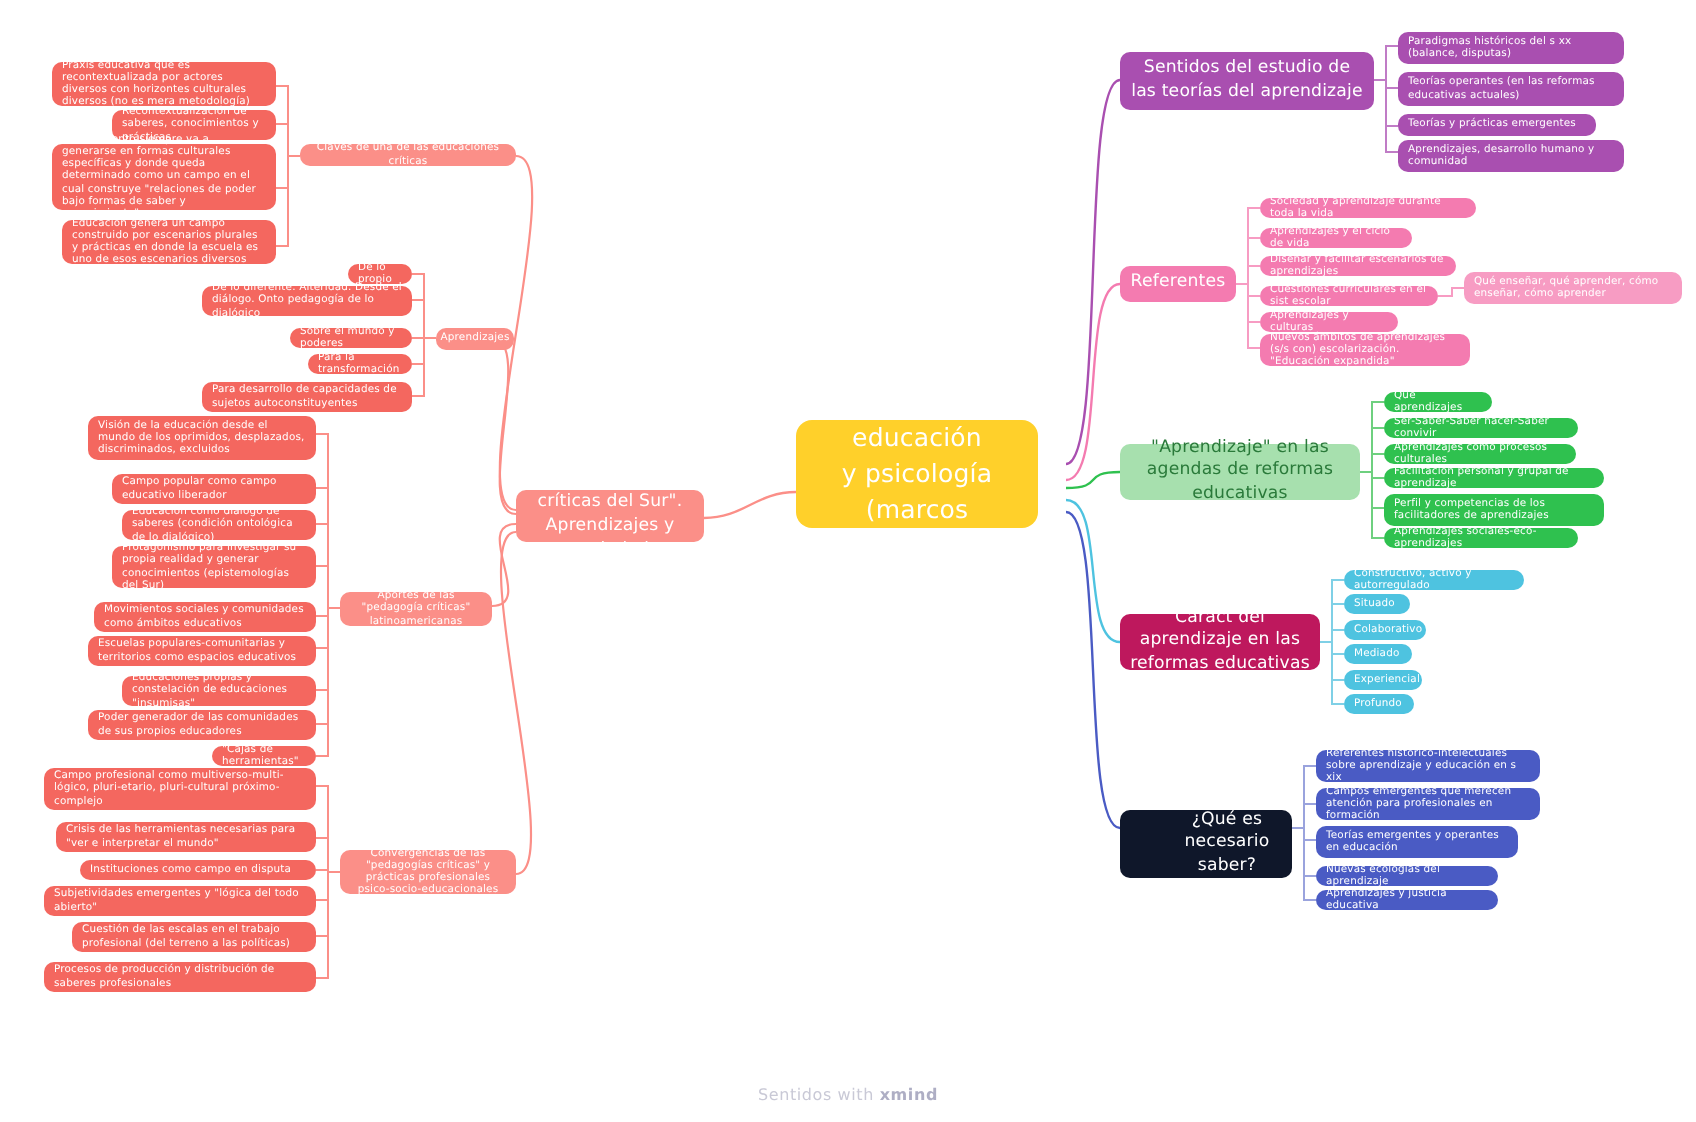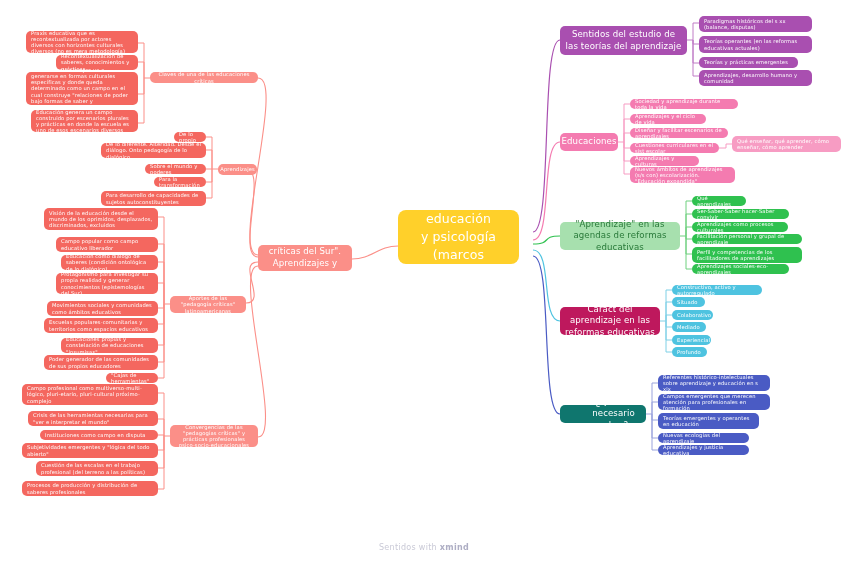--- a/index.html
+++ b/index.html
@@ -82,21 +82,21 @@
     <span>Teorías operantes (en las reformas educativas actuales)</span>
   </div>
   <div class="node leaf" style="left:699px;top:57px;width:99px;height:11px;background:#a94fb0;">
     <span>Teorías y prácticas emergentes</span>
   </div>
   <div class="node leaf" style="left:699px;top:70px;width:113px;height:16px;background:#a94fb0;">
     <span>Aprendizajes, desarrollo humano y comunidad</span>
   </div>
 
   <div class="node branch" style="left:560px;top:133px;width:58px;height:18px;background:#f47bb0;">
-    <span>Educaciones</span>
+    <span>Referentes</span>
   </div>
   <svg class="links" viewBox="0 0 848 561">
     <path d="M618,142 L624,142 L624,104 L630,104 M624,142 L624,119 L630,119 M624,142 L624,133 L630,133 M624,142 L624,148 L630,148 M624,142 L624,161 L630,161 M624,142 L624,174 L630,174" stroke="#f79cc3" stroke-width="1" fill="none"></path>
     <path d="M719,148 L726,148 L726,144 L732,144" stroke="#f79cc3" stroke-width="1" fill="none"></path>
   </svg>
   <div class="node leaf" style="left:630px;top:99px;width:108px;height:10px;background:#f47bb0;">
     <span>Sociedad y aprendizaje durante toda la vida</span>
   </div>
   <div class="node leaf" style="left:630px;top:114px;width:76px;height:10px;background:#f47bb0;">
     <span>Aprendizajes y el ciclo de vida</span>
@@ -160,21 +160,21 @@
   <div class="node leaf" style="left:672px;top:322px;width:34px;height:10px;background:#4ec3e0;">
     <span>Mediado</span>
   </div>
   <div class="node leaf" style="left:672px;top:335px;width:39px;height:10px;background:#4ec3e0;">
     <span>Experiencial</span>
   </div>
   <div class="node leaf" style="left:672px;top:347px;width:35px;height:10px;background:#4ec3e0;">
     <span>Profundo</span>
   </div>
 
-  <div class="node branch" style="left:560px;top:405px;width:86px;height:18px;background:#0f766e;padding-left:26px;">
+  <div class="node branch" style="left:560px;top:405px;width:86px;height:34px;background:#0f172a;padding-left:26px;">
     <span>¿Qué es necesario saber?</span>
   </div>
   <svg class="links" viewBox="0 0 848 561">
     <path d="M646,414 L652,414 L652,383 L658,383 M652,414 L652,402 L658,402 M652,414 L652,420 L658,420 M652,414 L652,438 L658,438 M652,414 L652,450 L658,450" stroke="#9aa3dd" stroke-width="1" fill="none"></path>
   </svg>
   <div class="node leaf" style="left:658px;top:375px;width:112px;height:16px;background:#4a5bc4;">
     <span>Referentes histórico-intelectuales sobre aprendizaje y educación en s xix</span>
   </div>
   <div class="node leaf" style="left:658px;top:394px;width:112px;height:16px;background:#4a5bc4;">
     <span>Campos emergentes que merecen atención para profesionales en formación</span>

